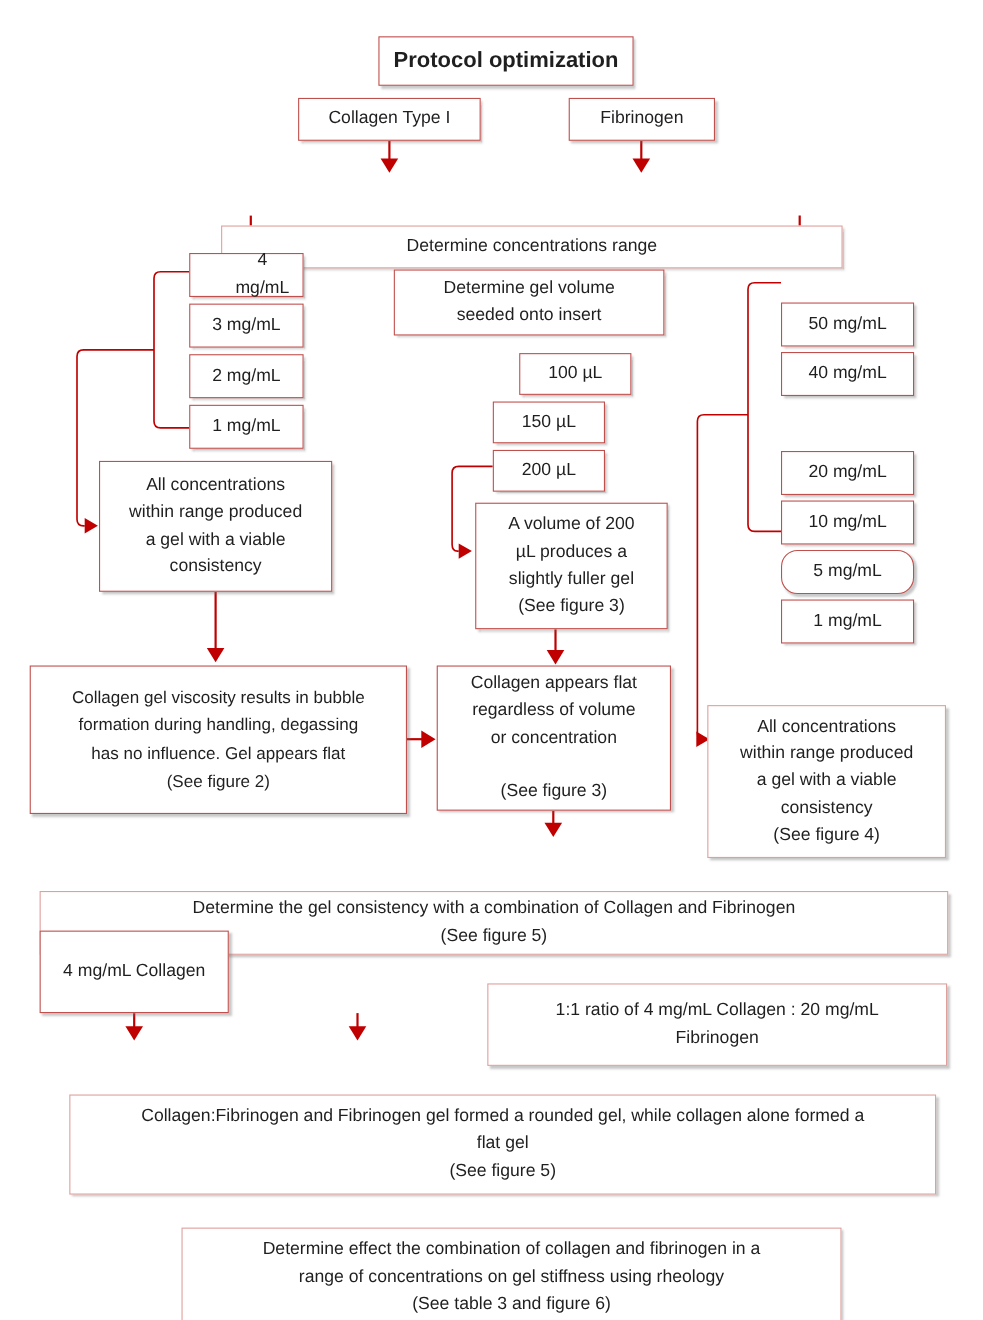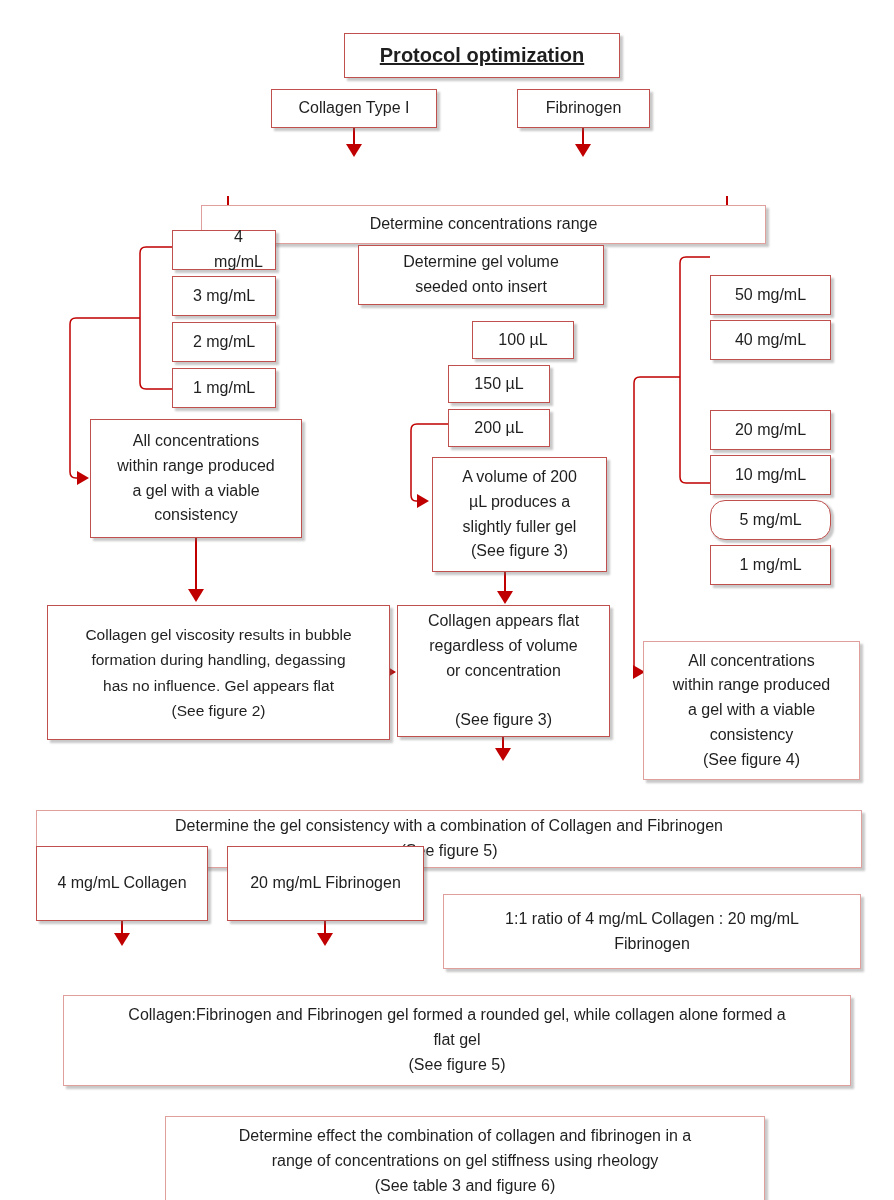--- a/index.html
+++ b/index.html
@@ -106,21 +106,21 @@
       <line class="ln" x1="652" y1="921" x2="652" y2="934"></line>
         <polygon class="head" points="644,933 660,933 652,946"></polygon>
     </g>
 
     <g>
       <line class="ln" x1="457" y1="1038" x2="457" y2="1052"></line>
         <polygon class="head" points="449,1051 465,1051 457,1064"></polygon>
     </g>
   </svg>
 
-  <div class="box title" style="left:344px; top:33px; width:276px; height:45px;text-decoration:underline;">Protocol optimization</div>
+  <div class="box title" style="left:344px; top:33px; width:232px; height:45px;">Protocol optimization</div>
 
   <div class="box" style="left:271px; top:89px; width:166px; height:39px;">Collagen Type I</div>
   <div class="box" style="left:517px; top:89px; width:133px; height:39px;">Fibrinogen</div>
 
   <div class="box light" style="left:201px; top:157px; width:565px; height:39px;">Determine concentrations range</div>
 
   <div class="box" style="left:172px; top:230px; width:104px; height:40px;padding-left:35px;">4 mg/mL</div>
   <div class="box" style="left:172px; top:276px; width:104px; height:40px;">3 mg/mL</div>
   <div class="box" style="left:172px; top:322px; width:104px; height:40px;">2 mg/mL</div>
   <div class="box" style="left:172px; top:368px; width:104px; height:40px;">1 mg/mL</div>
@@ -139,40 +139,39 @@
   <div class="box" style="left:710px; top:545px; width:121px; height:40px;">1 mg/mL</div>
 
   <div class="box" style="left:90px; top:419px; width:212px; height:119px;">All concentrations
 within range produced
 a gel with a viable
 consistency</div>
   <div class="box" style="left:432px; top:457px; width:175px; height:115px;">A volume of 200
 µL produces a
 slightly fuller gel
 (See figure 3)</div>
-  <div class="box small-text" style="left:27px; top:605px; width:343px; height:135px;margin-left:20px;">Collagen gel viscosity results in bubble
+  <div class="box small-text" style="left:27px; top:605px; width:343px; height:135px;">Collagen gel viscosity results in bubble
 formation during handling, degassing
 has no influence. Gel appears flat
 (See figure 2)</div>
   <div class="box" style="left:397px; top:605px; width:213px; height:132px;">Collagen appears flat
 regardless of volume
 or concentration
 
 (See figure 3)</div>
   <div class="box light" style="left:643px; top:593px; width:217px; height:139px;">All concentrations
 within range produced
 a gel with a viable
 consistency
 (See figure 4)</div>
 
   <div class="box light" style="left:36px; top:762px; width:826px; height:58px;">Determine the gel consistency with a combination of Collagen and Fibrinogen
 (See figure 5)</div>
 
   <div class="box" style="left:36px; top:846px; width:172px; height:75px;">4 mg/mL Collagen</div>
-  <div class="box" style="left:227px; top:846px; width:197px; height:75px;">20 mg/mL Fibrinogen</div>
   <div class="box light" style="left:443px; top:846px; width:418px; height:75px;">1:1 ratio of 4 mg/mL Collagen : 20 mg/mL
 Fibrinogen</div>
 
   <div class="box light" style="left:63px; top:947px; width:788px; height:91px;">Collagen:Fibrinogen and Fibrinogen gel formed a rounded gel, while collagen alone formed a
 flat gel
 (See figure 5)</div>
 
   <div class="box light pad-bottom" style="left:165px; top:1068px; width:600px; height:105px;">Determine effect the combination of collagen and fibrinogen in a
 range of concentrations on gel stiffness using rheology
 (See table 3 and figure 6)</div>

